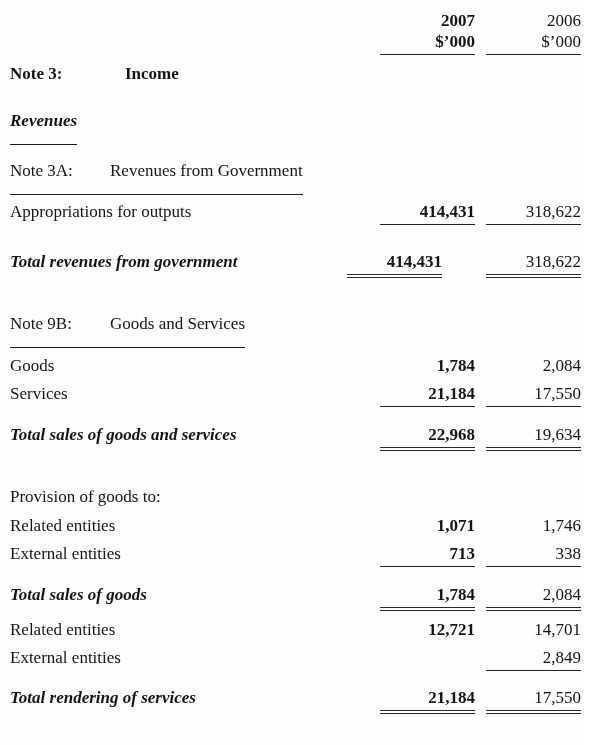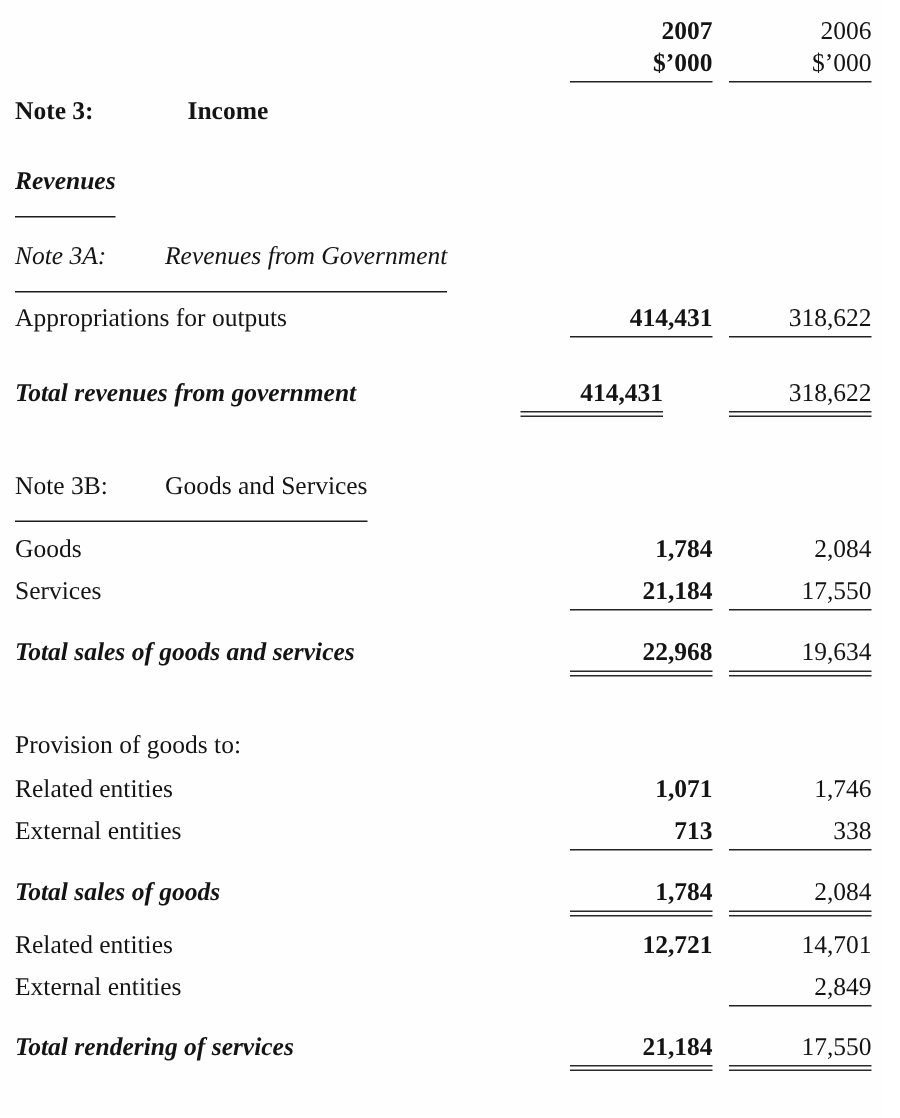--- a/index.html
+++ b/index.html
@@ -28,21 +28,21 @@
   
   .head-inner { display: inline-block; border-bottom: 1.4px solid #1c1c1c; padding-bottom: 13px; }
   .note-tab  { display: inline-block; width: 100px; }
   .title-tab { display: inline-block; width: 115px; }
   .rev-head  { font-weight: bold; font-style: italic; }
   
   .m-hdr1   { margin-top: 10px; }
   .m-hdr2   { margin-top: 0; }
   .m-title  { margin-top: 8px; }
   .m-rev    { margin-top: 26px; }
-  .m-3ahead { margin-top: 15px; font-style: italic; }
+  .m-3ahead { margin-top: 15px; }
   .m-approp { margin-top: 6px; }
   .m-totrev { margin-top: 26px; gap: 33px; }
   .m-3bhead { margin-top: 35px; }
   .m-goods  { margin-top: 7px; }
   .m-svcs   { margin-top: 7px; }
   .m-totgs  { margin-top: 17px; }
   .m-provh  { margin-top: 35px; }
   .m-rel1   { margin-top: 8px; }
   .m-ext1   { margin-top: 7px; }
   .m-totg   { margin-top: 17px; }
@@ -86,21 +86,21 @@
     <span class="amt c2 u1">318,622</span>
   </div>
 
   <div class="row m-totrev">
     <span class="lbl bi">Total revenues from government</span>
     <span class="amt b u2">414,431</span>
     <span class="amt c2 u2">318,622</span>
   </div>
 
   <div class="row m-3bhead">
-    <span class="lbl"><span class="head-inner"><span class="note-tab">Note 3B:</span><span>Goods and Services</span></span></span>
+    <span class="lbl"><span class="head-inner"><span class="note-tab">Note 9B:</span><span>Goods and Services</span></span></span>
   </div>
 
   <div class="row m-goods">
     <span class="lbl">Goods</span>
     <span class="amt b">1,784</span>
     <span class="amt c2">2,084</span>
   </div>
 
   <div class="row m-svcs">
     <span class="lbl">Services</span>

